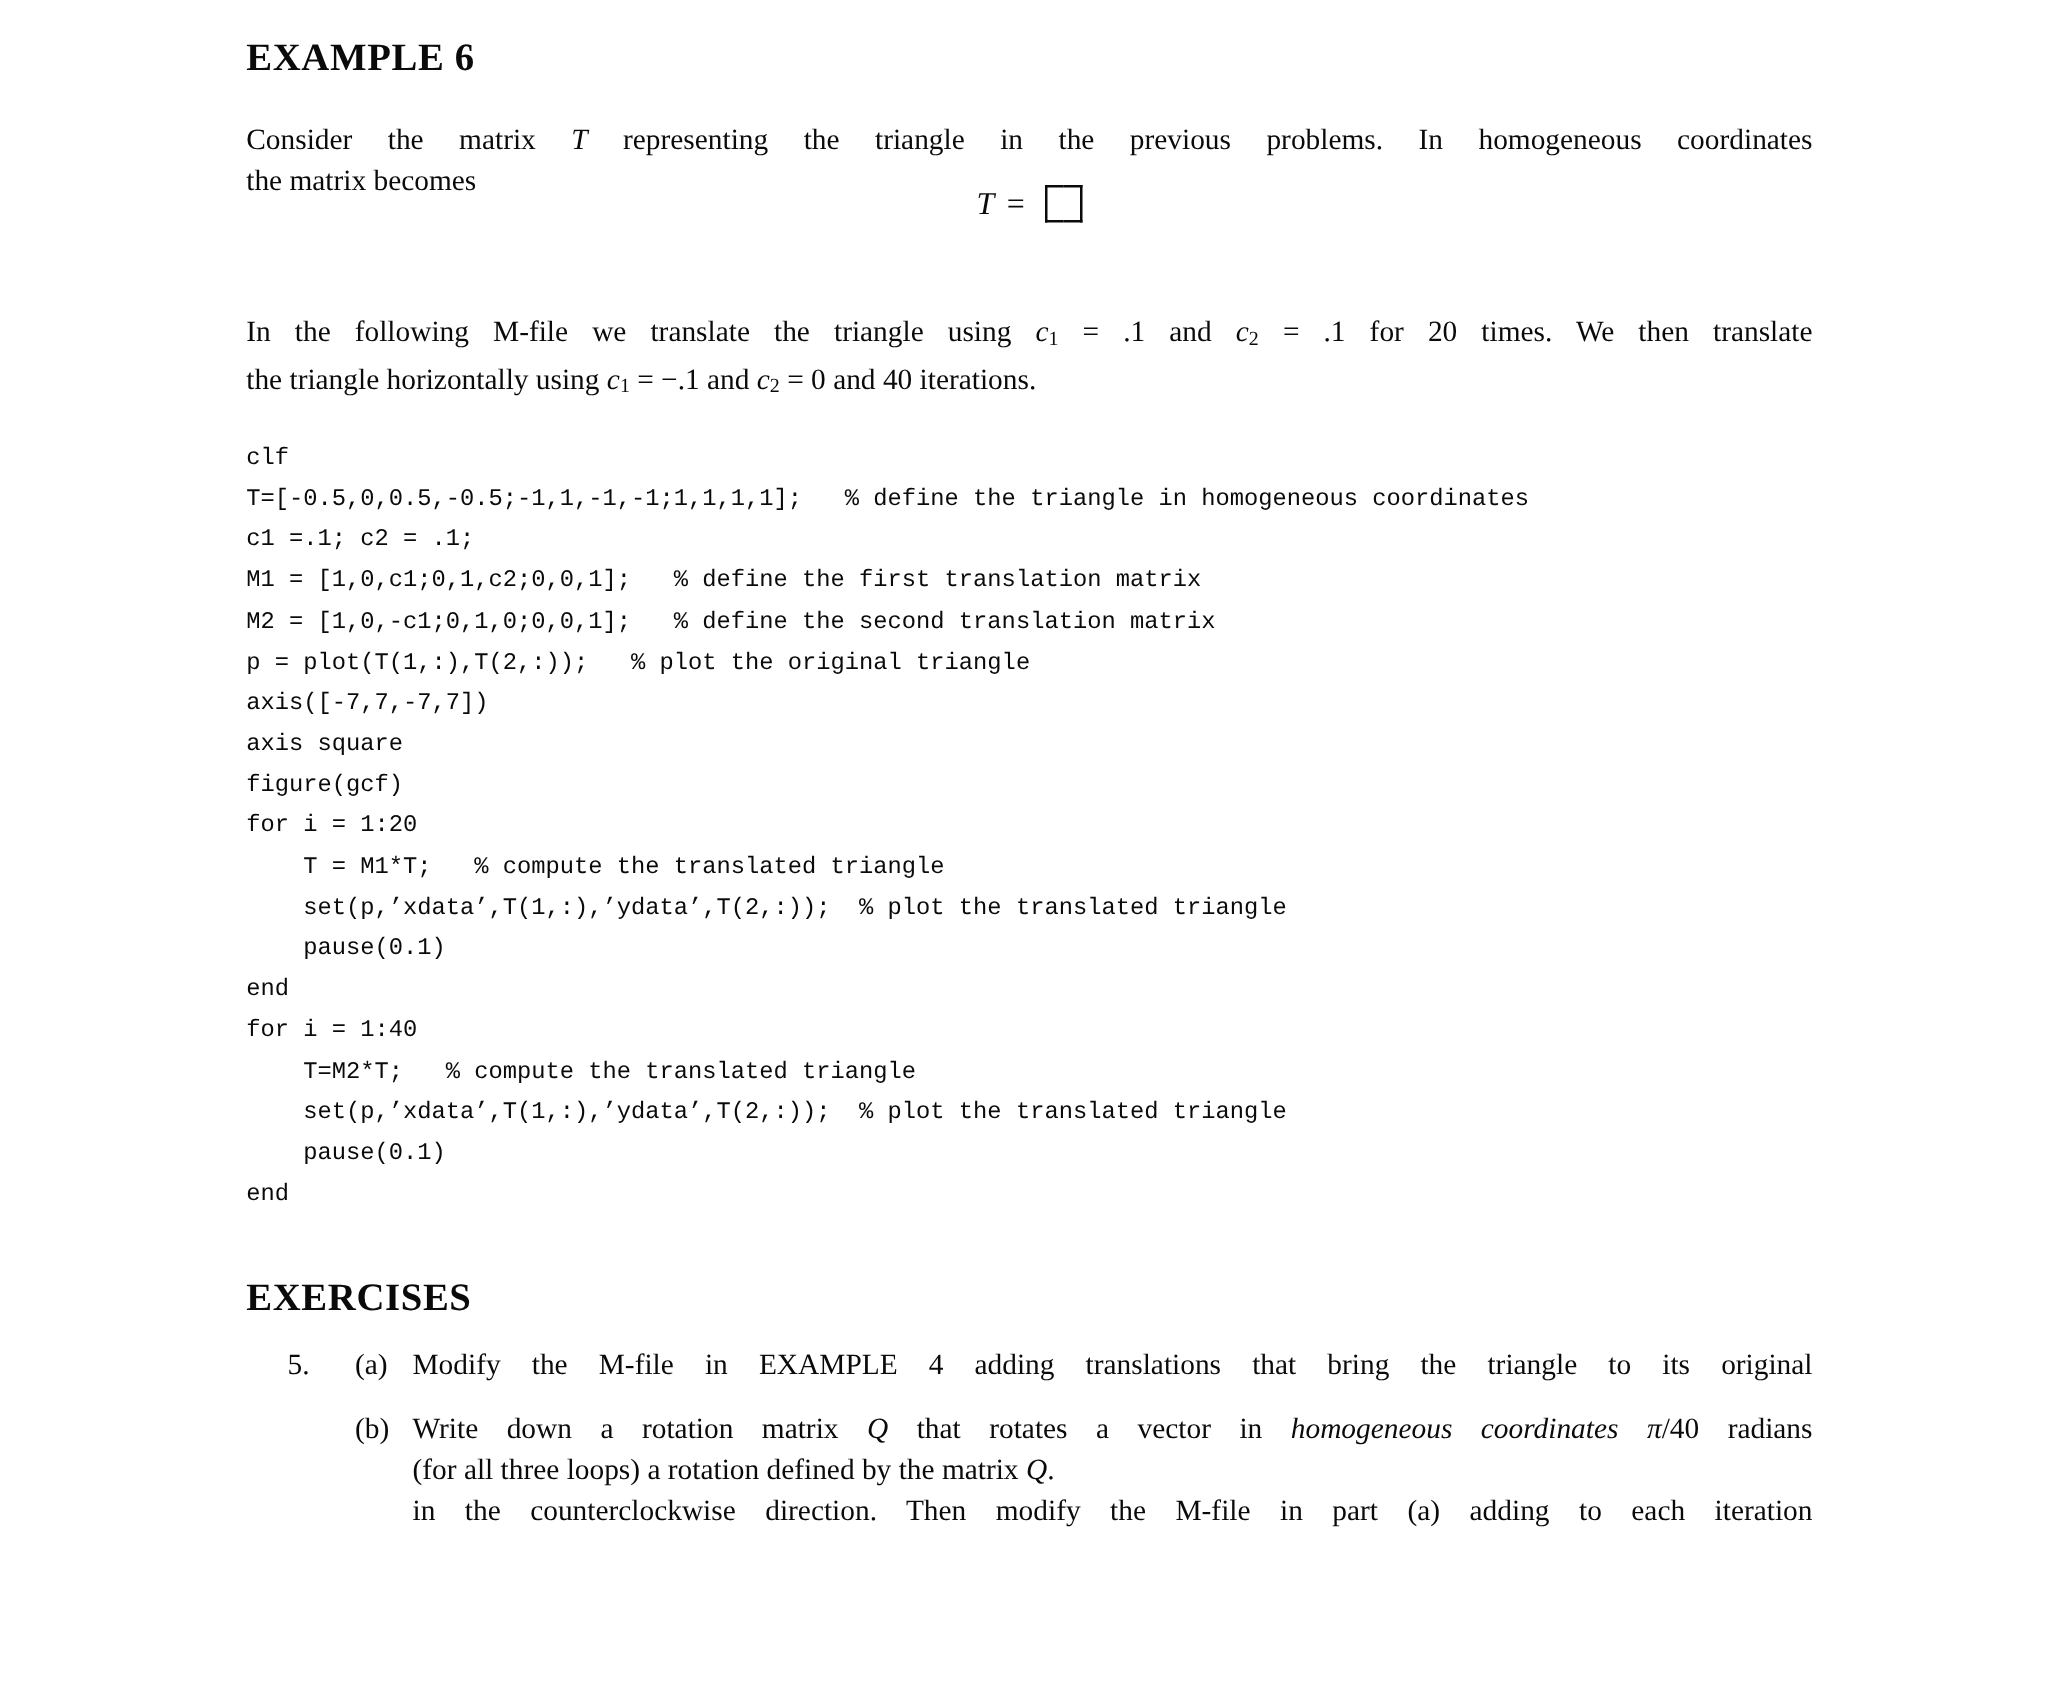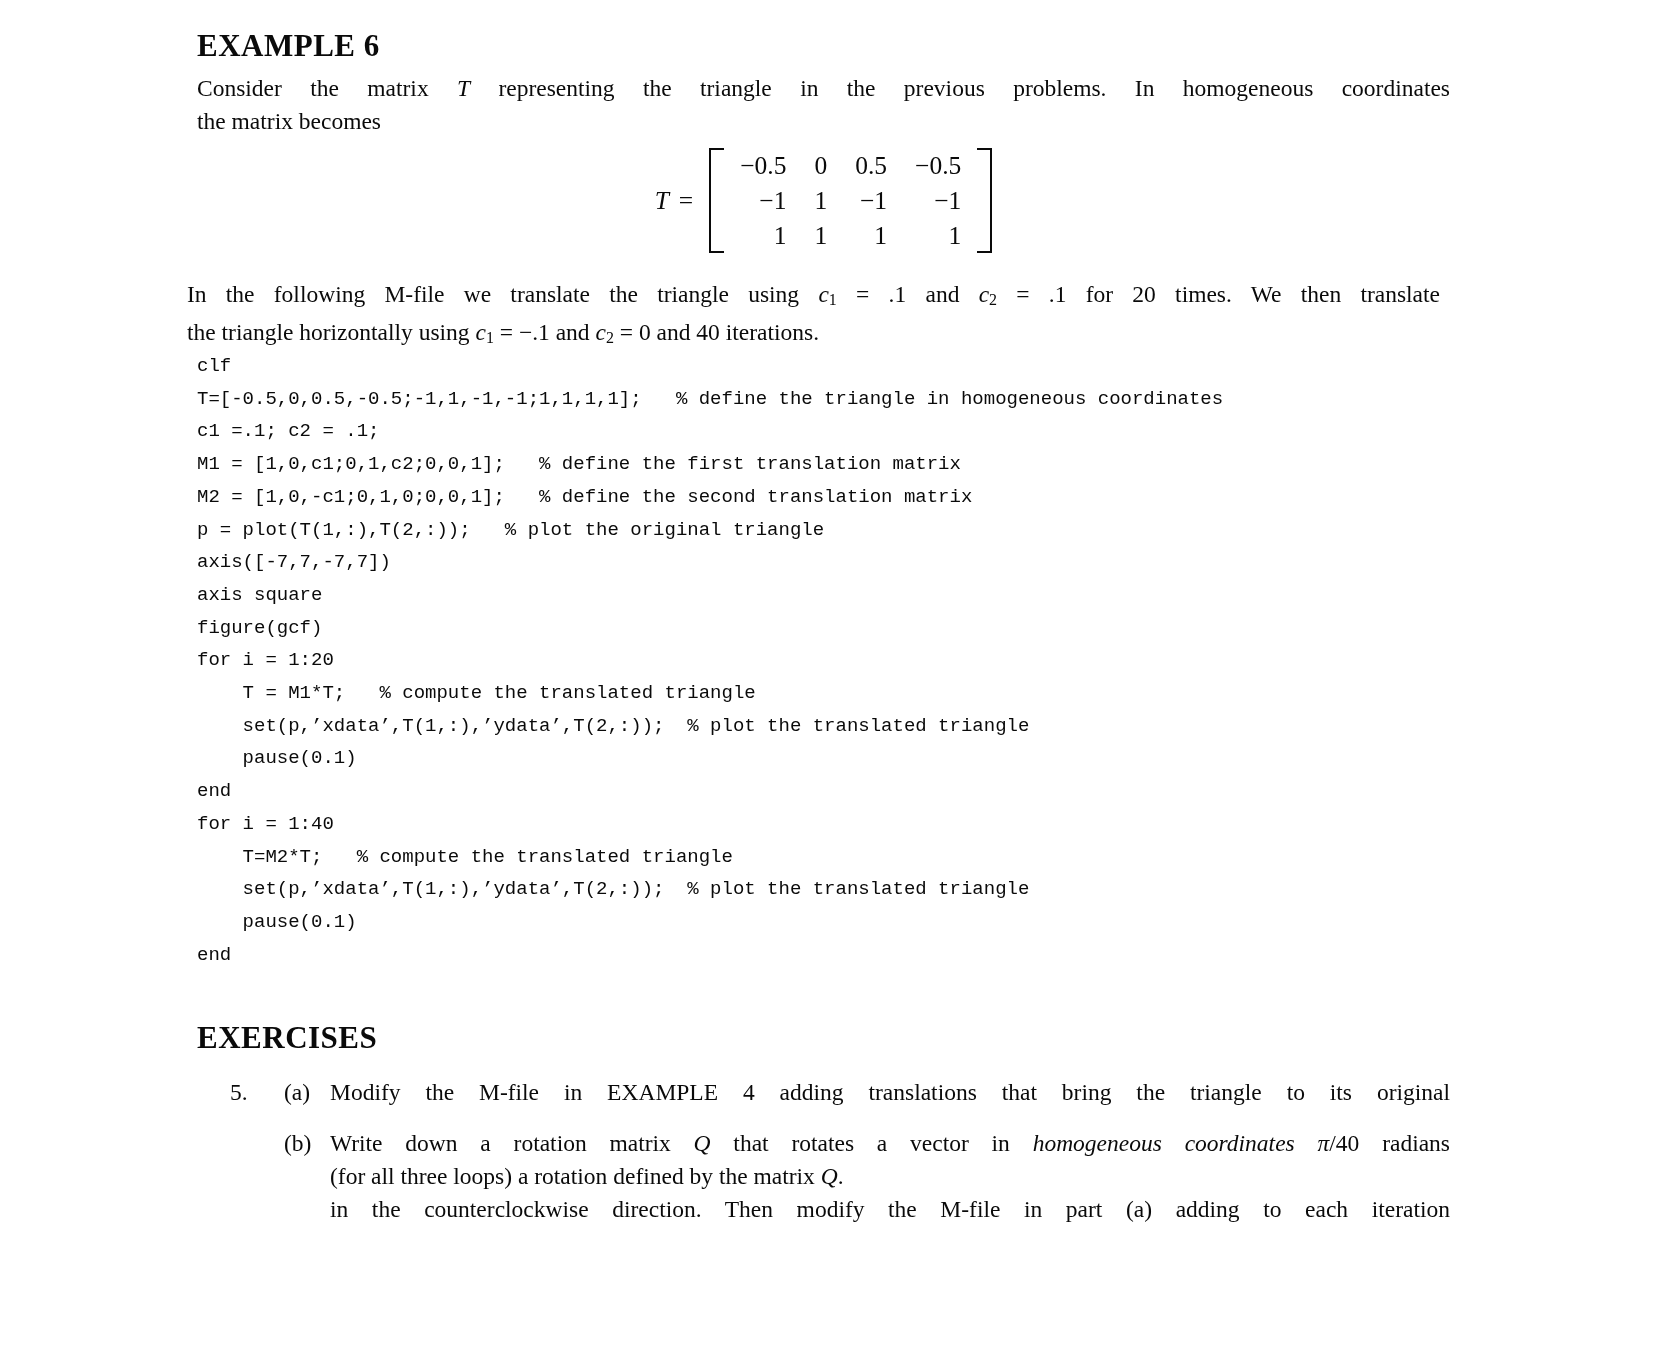--- a/index.html
+++ b/index.html
@@ -58,57 +58,35 @@
   .ex-text { width:1120px; }
   .ex-note { margin-top:4px; }
 </style>
 </head>
 <body>
 
 <div class="page">
 
   <div class="abs doc-heading" style="left:197px; top:28px;">EXAMPLE 6</div>
 
-  <div class="abs para" style="left:197px; top:72px;">
+  <div class="abs para" style="left:197px; top:96px;">
       <div class="jline"><span>Consider the matrix </span><span class="i">T</span><span> representing the triangle in the previous problems. In homogeneous coordinates</span></div>
       <div class="jline lastline"><span>the matrix becomes</span></div>
     </div>
 
   <div class="abs matrix-wrap" style="left:197px; top:148px;">
     <div class="matrix">
       <span class="mlabel-var">T</span>
       <span class="mlabel-eq">=</span>
       <span class="bracket left"></span>
-      <table class="mtable">
-        <tbody>
-            <tr>
-              <td>−0.5</td>
-              <td>0</td>
-              <td>0.5</td>
-              <td>−0.5</td>
-            </tr>
-            <tr>
-              <td>−1</td>
-              <td>1</td>
-              <td>−1</td>
-              <td>−1</td>
-            </tr>
-            <tr>
-              <td>1</td>
-              <td>1</td>
-              <td>1</td>
-              <td>1</td>
-            </tr>
-          </tbody>
-      </table>
       <span class="bracket right"></span>
     </div>
   </div>
 
-  <div class="abs para" style="left:187px; top:250px;margin-top:28px;">
+  <div class="abs para" style="left:197px; top:250px;">
       <div class="jline"><span>In the following M-file we translate the triangle using </span><span class="i">c</span><span class="sub">1</span><span> = .1 and </span><span class="i">c</span><span class="sub">2</span><span> = .1 for 20 times. We then translate</span></div>
       <div class="jline lastline"><span>the triangle horizontally using </span><span class="i">c</span><span class="sub">1</span><span> = −.1 and </span><span class="i">c</span><span class="sub">2</span><span> = 0 and 40 iterations.</span></div>
     </div>
 
   <pre class="code abs" style="left:197px; top:350px;">clf
 T=[-0.5,0,0.5,-0.5;-1,1,-1,-1;1,1,1,1];   % define the triangle in homogeneous coordinates
 c1 =.1; c2 = .1;
 M1 = [1,0,c1;0,1,c2;0,0,1];   % define the first translation matrix
 M2 = [1,0,-c1;0,1,0;0,0,1];   % define the second translation matrix
 p = plot(T(1,:),T(2,:));   % plot the original triangle

